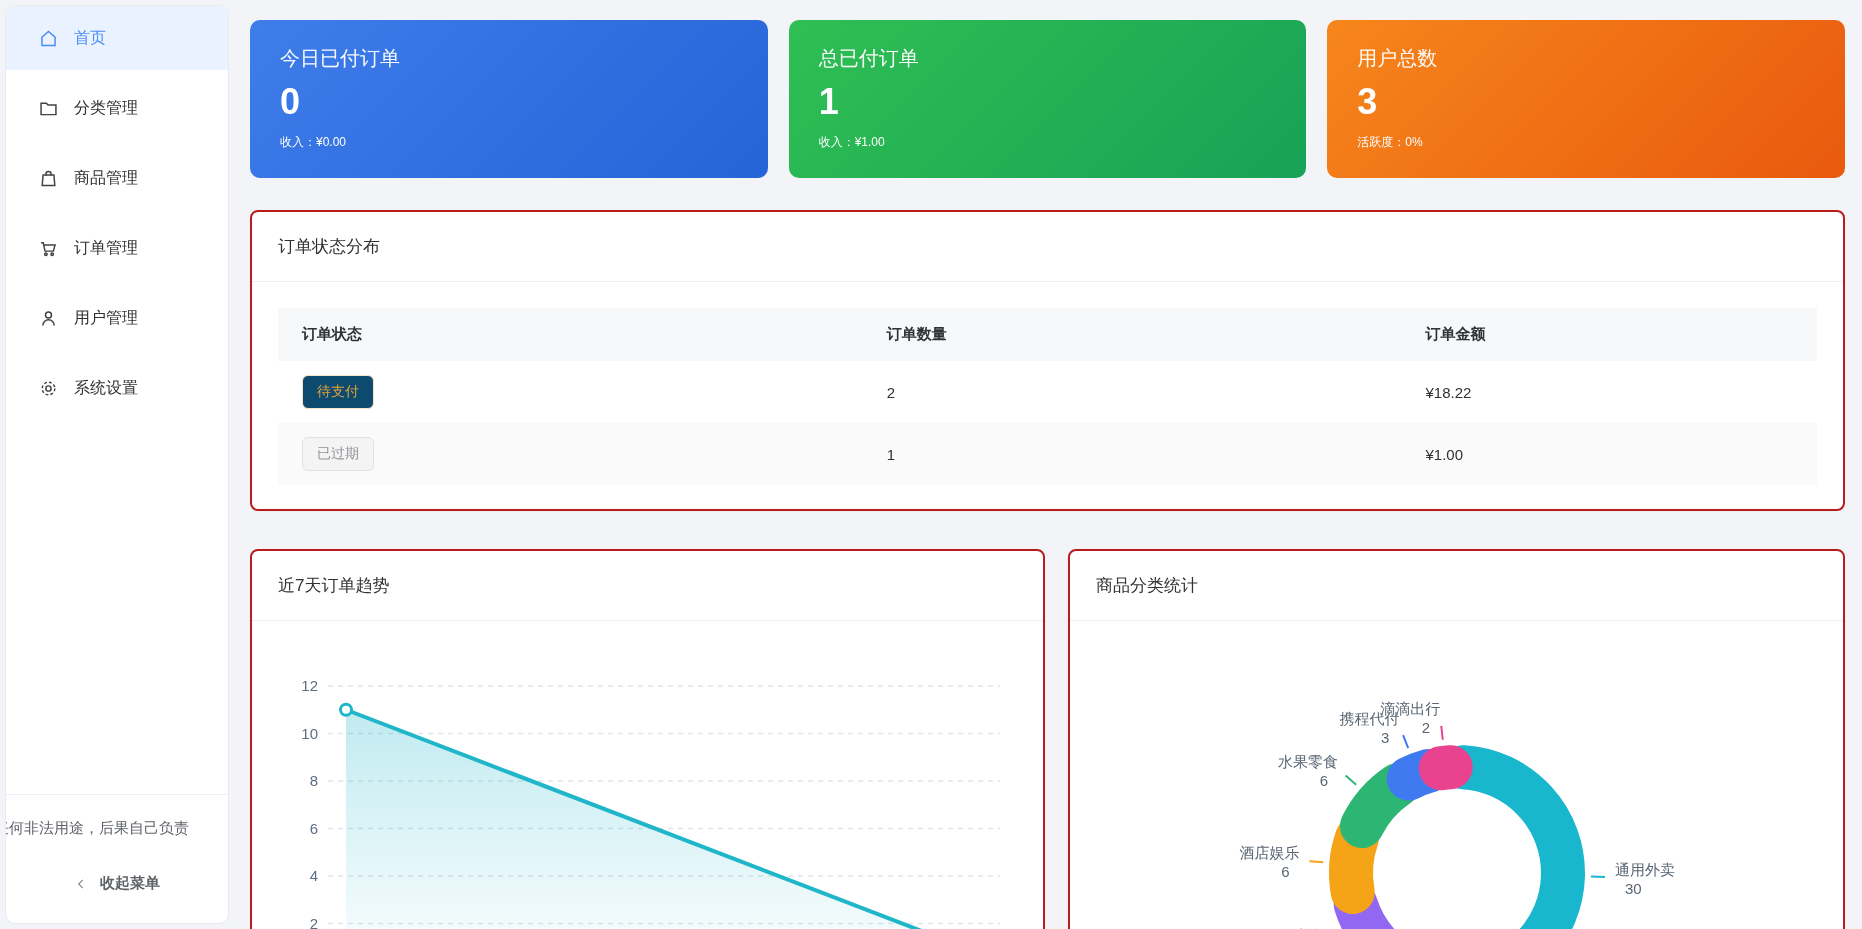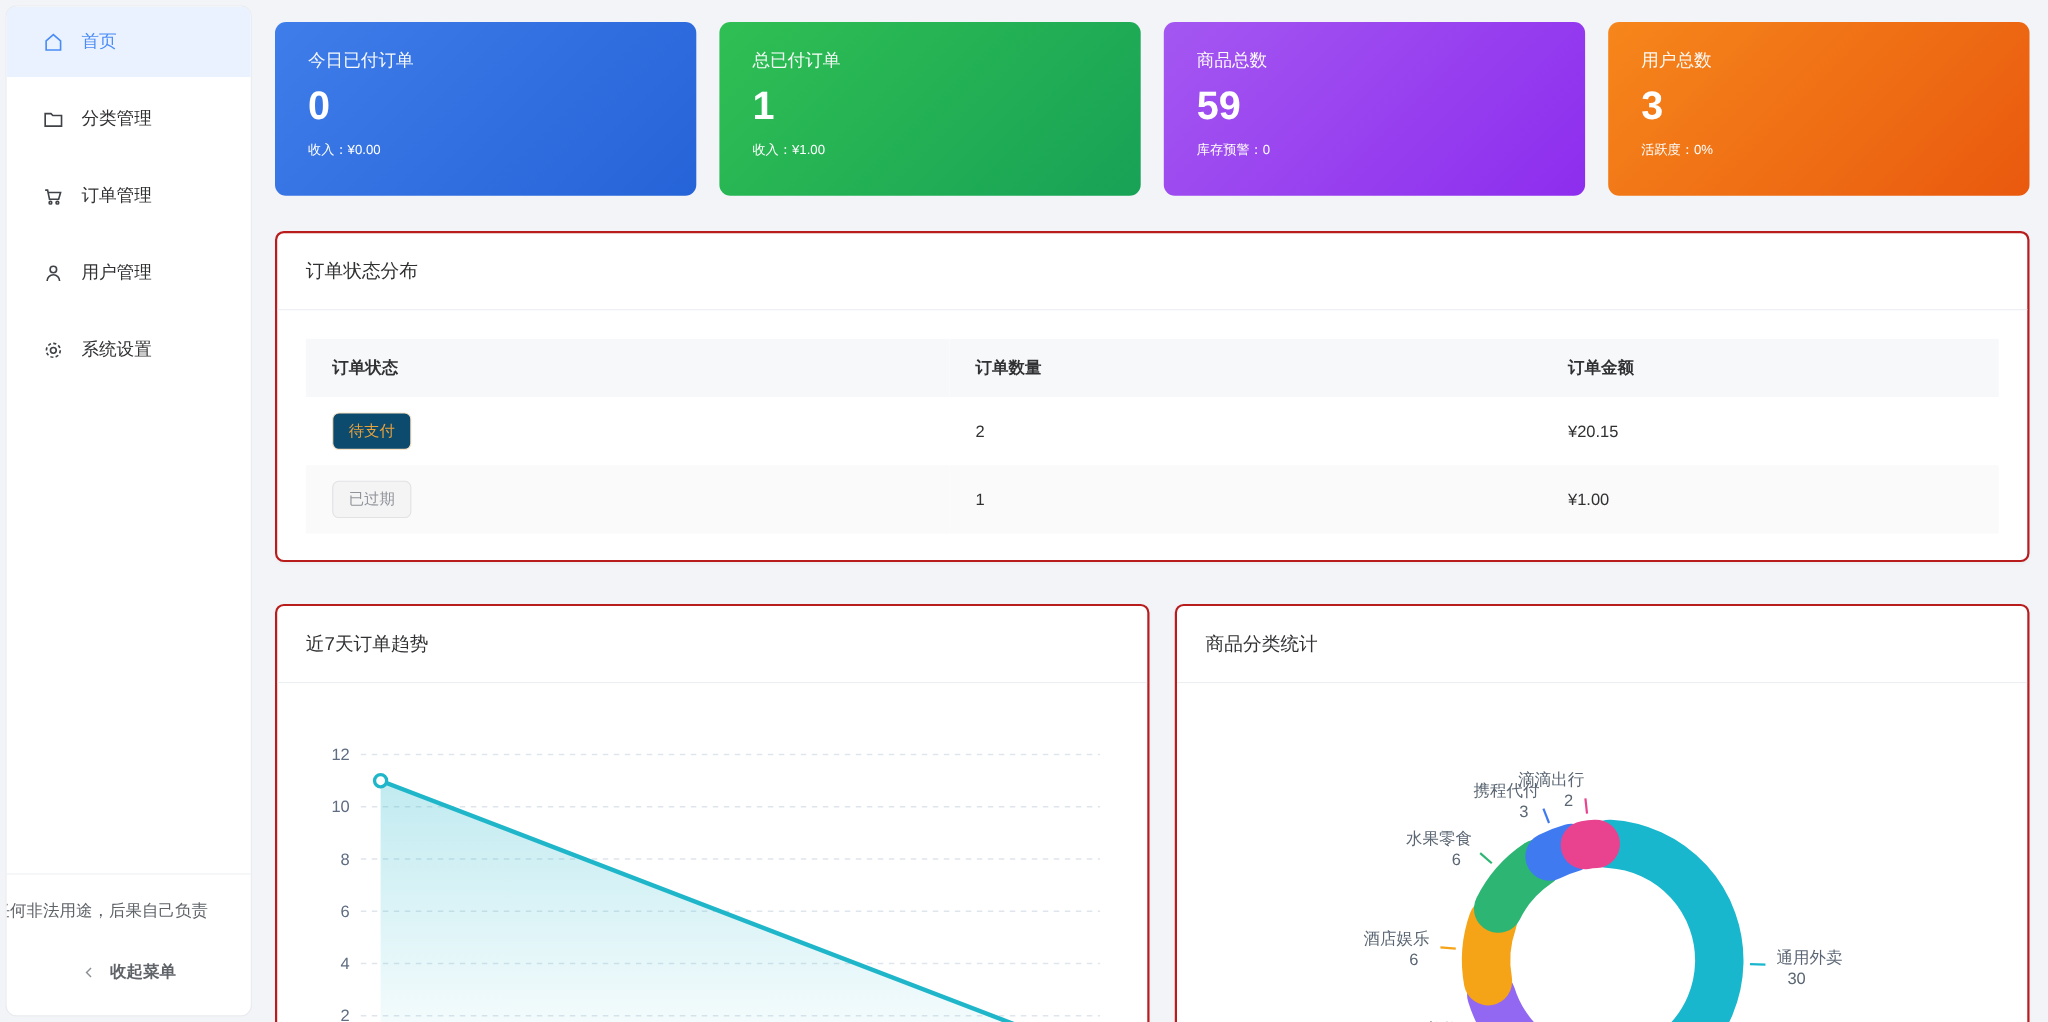--- a/index.html
+++ b/index.html
@@ -23,21 +23,21 @@
   .marquee-text { display:inline-block; font-size:15px; color:#5f6368; margin-left:-12px; }
   .collapse-row { display:flex; align-items:center; justify-content:center; gap:12px;
                   padding:18px 0 30px 0; color:#5f6368; font-size:15px; cursor:pointer;font-weight:bold; }
   .collapse-row svg { width:14px; height:14px; stroke:#8a8f96; }
 
   
   .main { flex:1; padding:20px 17px 0 21px; overflow:hidden; }
 
   .stats-row { display:flex; gap:21px; }
   .stat-card { flex:1; height:158px; border-radius:10px; padding:25px 30px; color:#fff; }
-  .stat-title { font-size:16px; opacity:.96; }
+  .stat-title { font-size:20px; opacity:.96; }
   .stat-value { font-size:36px; font-weight:700; margin:9px 0 11px; }
   .stat-sub { font-size:12px; }
 
   .card { background:#fff; border:2px solid #b91c1c; border-radius:8px;
           box-shadow:0 1px 3px rgba(0,0,0,0.03); }
   .card-header { padding:23px 26px; font-size:17px; color:#303133; border-bottom:1px solid #eceef2; }
 
   .table-card { margin-top:32px; }
   .table-body { padding:26px 26px 24px; }
   table { width:100%; border-collapse:collapse; font-size:15px; }
@@ -69,20 +69,27 @@
         <span>首页</span>
       </div>
       <div class="menu-item">
         <svg viewBox="0 0 24 24" fill="none" stroke-width="1.7">
           <path d="M3.5 6 H9.5 L11.5 8 H20.5 V19 H3.5 Z"></path>
         </svg>
         <span>分类管理</span>
       </div>
       <div class="menu-item">
         <svg viewBox="0 0 24 24" fill="none" stroke-width="1.7">
+          <path d="M5.8 8 H18.2 L19.2 20 H4.8 Z"></path>
+            <path d="M9 8.5 V7 a3 3 0 0 1 6 0 V8.5"></path>
+        </svg>
+        <span>商品管理</span>
+      </div>
+      <div class="menu-item">
+        <svg viewBox="0 0 24 24" fill="none" stroke-width="1.7">
           <path d="M3.5 5.5 H6 L8 15 H17.5 L19.5 8 H7"></path>
           <circle cx="9" cy="18.6" r="1.4"></circle>
             <circle cx="16.2" cy="18.6" r="1.4"></circle>
         </svg>
         <span>订单管理</span>
       </div>
       <div class="menu-item">
         <svg viewBox="0 0 24 24" fill="none" stroke-width="1.7">
           <circle cx="12" cy="8" r="3.4"></circle>
             <path d="M5.5 20 a6.5 6.5 0 0 1 13 0"></path>
@@ -116,25 +123,20 @@
     <div class="stats-row">
       <div class="stat-card" style="background: linear-gradient(135deg, rgb(63, 125, 234), rgb(37, 99, 216));">
         <div class="stat-title">今日已付订单</div>
         <div class="stat-value">0</div>
         <div class="stat-sub">收入：¥0.00</div>
       </div>
       <div class="stat-card" style="background: linear-gradient(135deg, rgb(47, 191, 83), rgb(23, 162, 86));">
         <div class="stat-title">总已付订单</div>
         <div class="stat-value">1</div>
         <div class="stat-sub">收入：¥1.00</div>
-      </div>
-      <div class="stat-card" style="background: linear-gradient(135deg, rgb(164, 87, 241), rgb(141, 45, 238));">
-        <div class="stat-title">商品总数</div>
-        <div class="stat-value">59</div>
-        <div class="stat-sub">库存预警：0</div>
       </div>
       <div class="stat-card" style="background: linear-gradient(135deg, rgb(246, 134, 27), rgb(233, 89, 14));">
         <div class="stat-title">用户总数</div>
         <div class="stat-value">3</div>
         <div class="stat-sub">活跃度：0%</div>
       </div>
     </div>
 
     <section class="card table-card">
       <div class="card-header">订单状态分布</div>
@@ -144,21 +146,21 @@
             <tr>
               <th class="col1">订单状态</th>
               <th class="col2">订单数量</th>
               <th class="col3">订单金额</th>
             </tr>
           </thead>
           <tbody>
             <tr>
               <td><span class="badge badge-warning">待支付</span></td>
               <td>2</td>
-              <td>¥20.15</td>
+              <td>¥18.22</td>
             </tr>
             <tr class="striped">
               <td><span class="badge badge-info">已过期</span></td>
               <td>1</td>
               <td>¥1.00</td>
             </tr>
           </tbody>
         </table>
       </div>
     </section>

